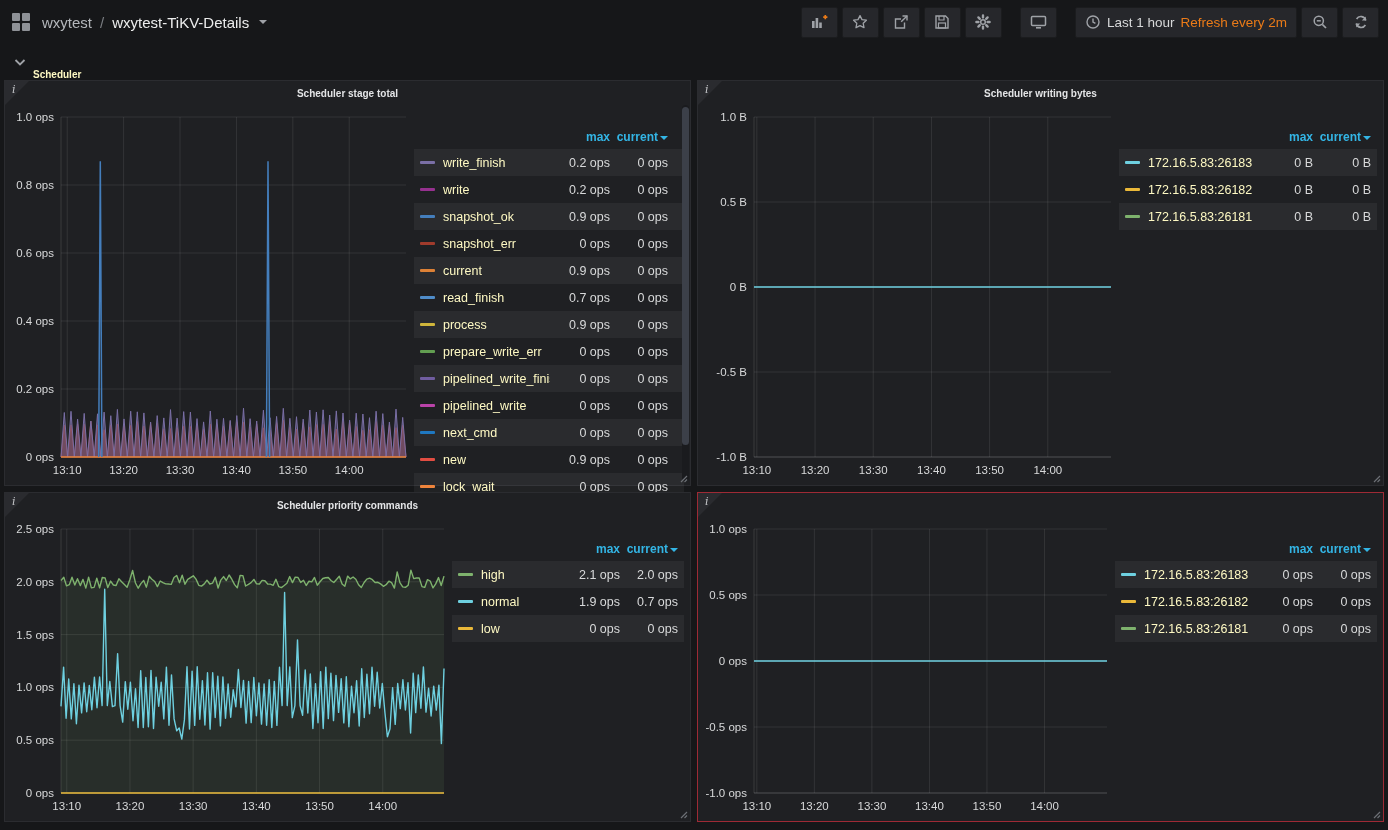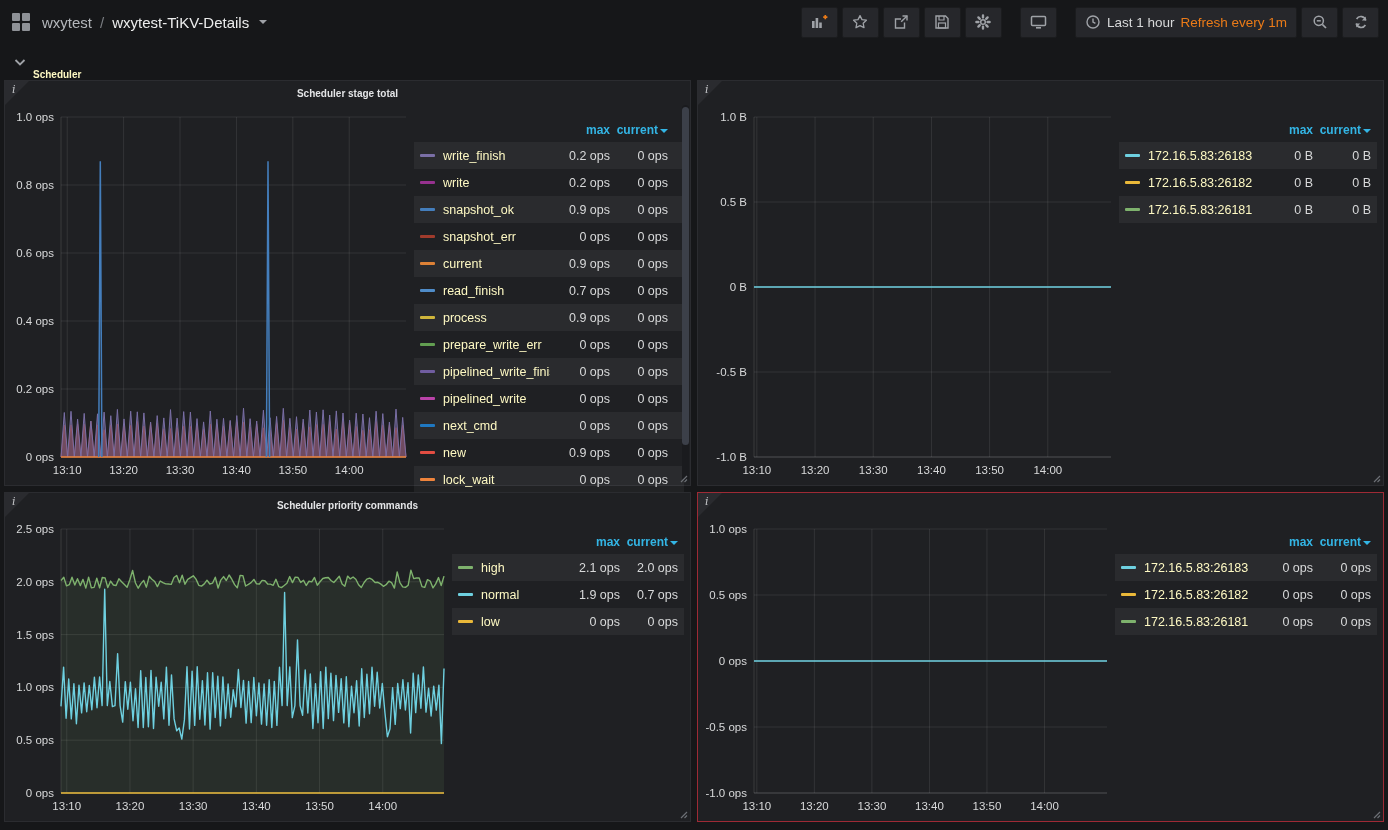--- a/index.html
+++ b/index.html
@@ -30,21 +30,21 @@
   
   .grid { margin:0 4px; display:grid; grid-template-columns:1fr 1fr; grid-template-rows:406px 330px; gap:6px; }
   .panel { position:relative; background:#1f2023; border:1px solid #2b2c30; padding:26px 6px 4px 6px; }
   .panel.alerting { border-color:#9e2a35; }
   .panel-title-row { position:absolute; top:0; left:0; right:0; height:25px; display:flex; align-items:center; justify-content:center; gap:6px; cursor:pointer; }
   .panel-title { font-size:10px; font-weight:bold; color:#e3e4e6; }
   .info-corner { position:absolute; top:0; left:0; width:0; height:0; border-top:24px solid #2a2b2f; border-right:24px solid transparent; }
   .info-i { position:absolute; top:2px; left:7px; font:italic 11px "DejaVu Serif",serif; color:#c3c5c8; }
   .panel-body { display:flex; height:100%; }
   .plot { flex:1; height:100%; position:relative; }
-  .legend { margin-top:11px; position:relative; }
+  .legend { margin-top:18px; position:relative; }
   .p1 .legend { width:270px; height:100%; overflow:hidden; }
   .p2 .legend { width:258px; }
   .p3 .legend { width:232px; }
   .p4 .legend { width:262px; }
 
   .leg-head { display:flex; align-items:center; height:24px; padding:0 6px; }
   .leg-head .spacer { flex:1; }
   .col-max { width:60px; text-align:right; }
   .col-cur { width:58px; text-align:right; }
   .leg-head .col-max, .leg-head .col-cur { color:#33b5e5; font-size:12px; font-weight:bold; }
@@ -119,21 +119,21 @@
         <path d="M6 13.8h5" stroke="#9fa2a7" stroke-width="1.6"></path>
       </svg>
     </div>
     <div class="nav-gap"></div>
     <div class="nav-btn">
       <svg width="16" height="16" viewBox="0 0 16 16">
         <circle cx="8" cy="8" r="6" fill="none" stroke="#9fa2a7" stroke-width="1.4"></circle>
         <path d="M8 4.5V8l2.4 1.4" fill="none" stroke="#9fa2a7" stroke-width="1.4"></path>
       </svg>
       <span class="tp-text">Last 1 hour</span>
-      <span class="tp-refresh">Refresh every 1m</span>
+      <span class="tp-refresh">Refresh every 2m</span>
     </div>
     <div class="nav-btn">
       <svg width="16" height="16" viewBox="0 0 16 16">
         <circle cx="6.8" cy="6.8" r="4.6" fill="none" stroke="#9fa2a7" stroke-width="1.5"></circle>
         <path d="M10.3 10.3L14 14" stroke="#9fa2a7" stroke-width="1.7"></path>
         <path d="M4.8 6.8h4" stroke="#9fa2a7" stroke-width="1.5"></path>
       </svg>
     </div>
     <div class="nav-btn">
       <svg width="16" height="16" viewBox="0 0 16 16">
@@ -286,20 +286,23 @@
         </div>
     </div>
     <svg class="resize-h" width="9" height="9" viewBox="0 0 9 9">
       <path d="M8 2L2 8M8 5.5L5.5 8" stroke="#6c6f75" stroke-width="1.2"></path>
     </svg>
   </div>
 
   <div class="panel p2">
     <div class="info-corner"></div>
       <span class="info-i">i</span>
+    <div class="panel-title-row">
+      <span class="panel-title">Scheduler writing bytes</span>
+    </div>
     <div class="panel-body">
       <div class="plot" id="plot1"><svg width="415" height="374">
             <line x1="50" x2="407" y1="10" y2="10" stroke="rgba(255,255,255,0.09)" stroke-width="1"></line>
             <text x="43" y="14" text-anchor="end" fill="#d8d9da" font-size="11.5">1.0 B</text>
             <line x1="50" x2="407" y1="95" y2="95" stroke="rgba(255,255,255,0.09)" stroke-width="1"></line>
             <text x="43" y="99" text-anchor="end" fill="#d8d9da" font-size="11.5">0.5 B</text>
             <line x1="50" x2="407" y1="180" y2="180" stroke="rgba(255,255,255,0.09)" stroke-width="1"></line>
             <text x="43" y="184" text-anchor="end" fill="#d8d9da" font-size="11.5">0 B</text>
             <line x1="50" x2="407" y1="265" y2="265" stroke="rgba(255,255,255,0.09)" stroke-width="1"></line>
             <text x="43" y="269" text-anchor="end" fill="#d8d9da" font-size="11.5">-0.5 B</text>

